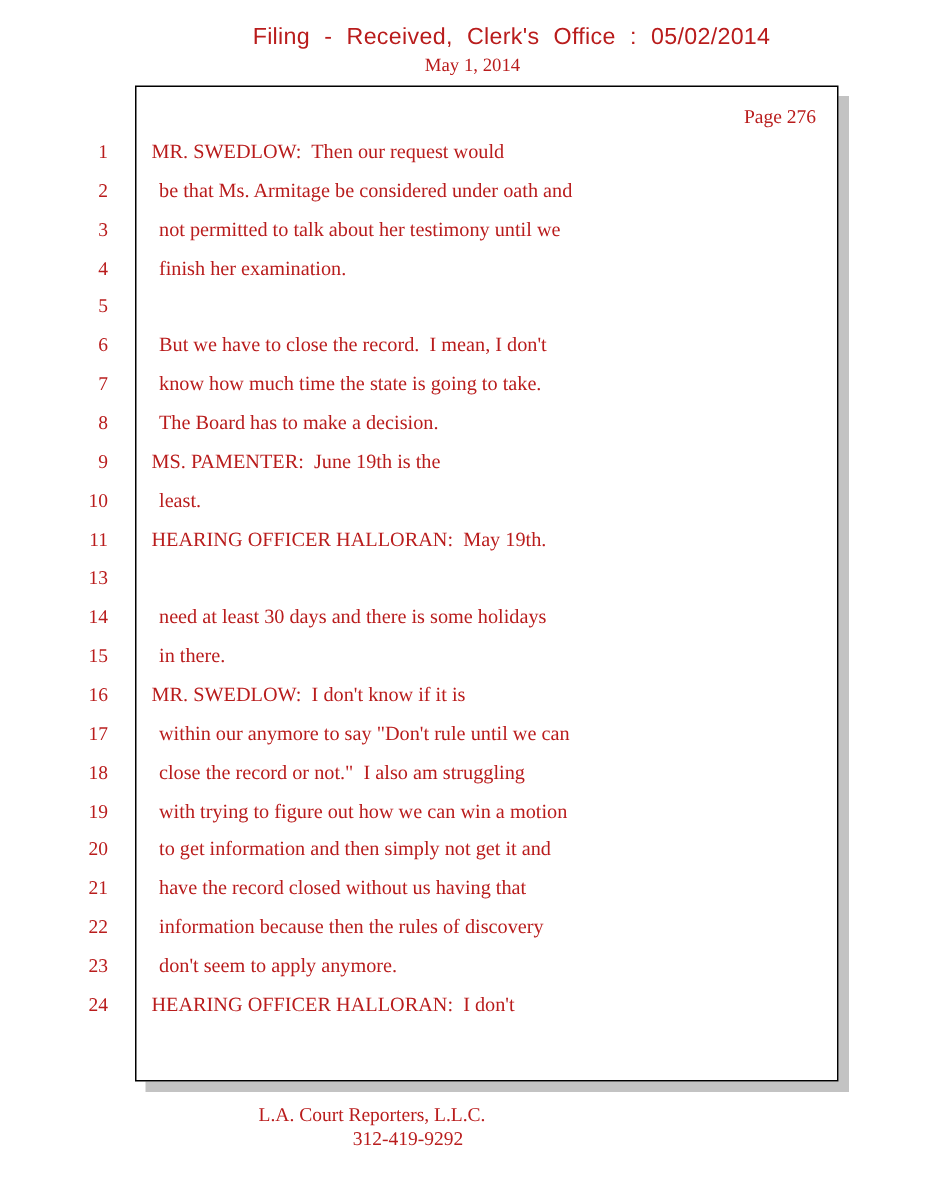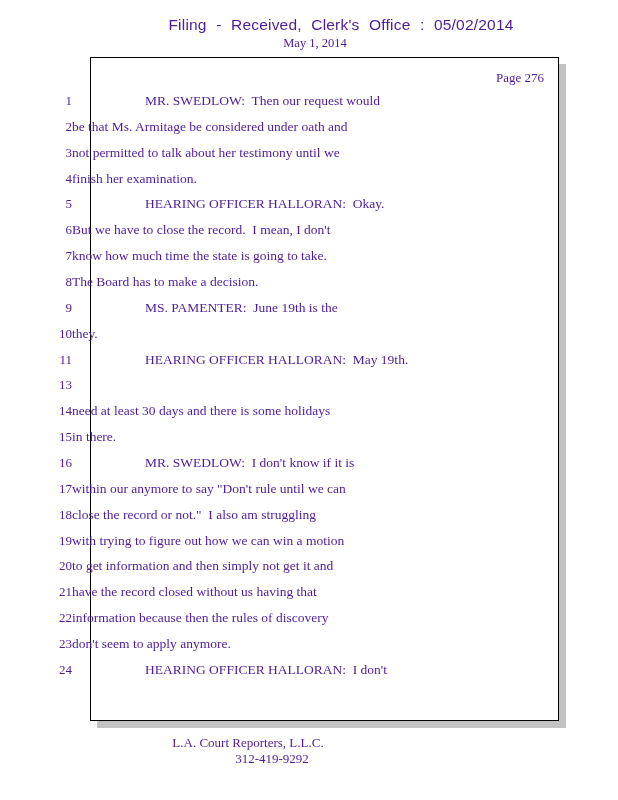--- a/index.html
+++ b/index.html
@@ -1,18 +1,18 @@
 <!DOCTYPE html>
 <html><head>
 <meta charset="utf-8">
 <style>
   html,body{margin:0;padding:0;background:#ffffff;}
   .screen{
     position:relative;width:618px;height:800px;background:#ffffff;
-    color:#4c1d95;font-family:"Liberation Serif",serif;overflow:hidden;
+    color:#b91c1c;font-family:"Liberation Serif",serif;overflow:hidden;
   }
   .doc-title{
     position:absolute;top:16px;left:32px;width:618px;text-align:center;
     font-family:"Liberation Sans",sans-serif;font-size:15.5px;
     word-spacing:5px;letter-spacing:0.2px;white-space:pre;
   }
   .doc-date{
     position:absolute;top:36px;left:6px;width:618px;text-align:center;
     font-size:12.5px;
   }
@@ -21,22 +21,22 @@
     border:1.5px solid #000;background:#ffffff;
     box-shadow:7px 7px 0 0 #c3c3c3;
   }
   .page-label{
     position:absolute;left:98px;top:70px;width:446px;text-align:right;
     font-size:13px;
   }
   .lines{position:absolute;left:0;top:88px;width:560px;}
   .row{display:flex;height:25.87px;line-height:25.87px;font-size:13.5px;}
   .lnum{flex:0 0 72px;text-align:right;font-size:13px;}
-  .ltext{white-space:pre;}
-  .ltext.indent{margin-left:73px;}
+  .ltext{margin-left:34px;white-space:pre;}
+  .ltext.indent{margin-left:29px;}
   .doc-footer{
     position:absolute;top:735px;left:0;width:536px;text-align:center;
     font-size:13px;line-height:15.5px;
   }
   .footer-company{position:relative;left:-20px;}
   .footer-phone{position:relative;left:4px;}
 </style>
 </head>
 <body>
 
@@ -67,21 +67,20 @@
     <span class="ltext">not permitted to talk about her testimony until we</span>
   </div>
 
   <div class="row">
     <span class="lnum">4</span>
     <span class="ltext">finish her examination.</span>
   </div>
 
   <div class="row">
     <span class="lnum">5</span>
-    <span class="ltext indent">HEARING OFFICER HALLORAN:  Okay.</span>
   </div>
 
   <div class="row">
     <span class="lnum">6</span>
     <span class="ltext">But we have to close the record.  I mean, I don't</span>
   </div>
 
   <div class="row">
     <span class="lnum">7</span>
     <span class="ltext">know how much time the state is going to take.</span>
@@ -92,21 +91,21 @@
     <span class="ltext">The Board has to make a decision.</span>
   </div>
 
   <div class="row">
     <span class="lnum">9</span>
     <span class="ltext indent">MS. PAMENTER:  June 19th is the</span>
   </div>
 
   <div class="row">
     <span class="lnum">10</span>
-    <span class="ltext">they.</span>
+    <span class="ltext">least.</span>
   </div>
 
   <div class="row">
     <span class="lnum">11</span>
     <span class="ltext indent">HEARING OFFICER HALLORAN:  May 19th.</span>
   </div>
 
 
   <div class="row">
     <span class="lnum">13</span>

